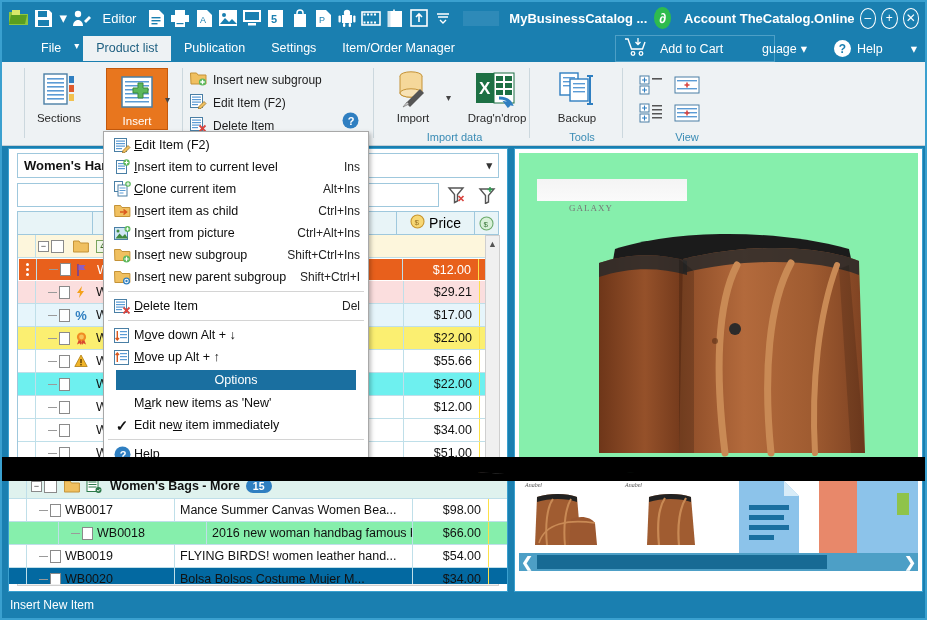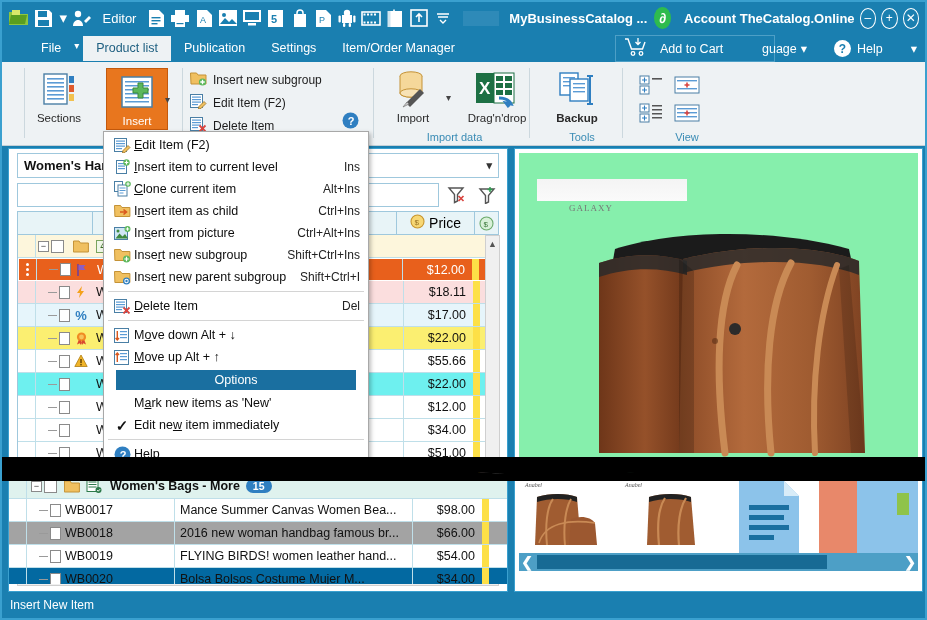--- a/index.html
+++ b/index.html
@@ -140,21 +140,21 @@
   .filtericon { width: 24px; height: 22px; display:flex; align-items:center; justify-content:center;}
   .grow {
     display: flex; height: 23px; align-items: center;
     border-bottom: 1px solid #bfdfe9; font-size: 12.5px; color: #111;
   }
   .c-gutter { width: 18px; height: 100%; border-right: 1px solid #bfdfe9; flex: none;}
   .c-tree   { width: 34px; height: 100%; flex: none; display:flex; align-items:center; gap:2px;}
   .c-ico    { width: 22px; flex: none; display: flex; align-items: center; justify-content: center;}
   .c-code   { width: 92px; flex: none; padding-left: 4px; border-right: 1px solid #bfdfe9; height:100%; display:flex; align-items:center;}
   .c-name   { flex: 1; padding-left: 5px; border-right: 1px solid #bfdfe9; height:100%; display:flex; align-items:center; overflow: hidden; white-space: nowrap;}
-  .c-price  { width: 76px; flex: none; text-align: center; padding-right: 7px; border-right: 7px solid #fde047; height:100%; display:flex; align-items:center; justify-content:flex-end;}
+  .c-price  { width: 76px; flex: none; text-align: center; padding-right: 7px; border-right: 1px solid #fde047; height:100%; display:flex; align-items:center; justify-content:flex-end;}
   .c-tail   { width: 18px; flex: none;}
   .cbox {
     width: 13px; height: 13px; border: 1px solid #8a8a8a; background: #fff;
   }
   .groupline { width: 12px; height: 1px; background: #9a9a9a; }
   .expander {
     width: 11px; height: 11px; border: 1px solid #8a8a8a; background:#fff;
     display:flex; align-items:center; justify-content:center; font-size:9px; line-height:1; color:#333;
   }
   .vscroll {
@@ -519,21 +519,21 @@
             </g>
           <path d="M25 28c6 0 10 2 12 6l-5-1 3 4" stroke="#2f7fc1" stroke-width="3" fill="none"></path>
         </svg>
       </div>
       <div>Drag'n'drop</div>
     </div>
 
     <div class="rsep" style="left:527px;"></div>
     <div class="rgroup-label" style="left:380px;width:145px;">Import data</div>
 
-    <div class="bigbtn" style="left:542px;width:66px;font-weight:bold;">
+    <div class="bigbtn" style="left:542px;width:66px;">
       <div class="glyph">
         <svg width="40" height="38" viewBox="0 0 40 38">
           <rect x="3" y="3" width="18" height="22" fill="#fff" stroke="#2f7fc1" stroke-width="1.4"></rect>
           <g fill="#5b9bd5">
               <rect x="6" y="7" width="12" height="1.4"></rect>
               <rect x="6" y="11" width="12" height="1.4"></rect>
               <rect x="6" y="15" width="12" height="1.4"></rect>
             </g>
           <rect x="13" y="9" width="18" height="22" fill="#fff" stroke="#2f7fc1" stroke-width="1.4"></rect>
           <g fill="#5b9bd5">
@@ -687,21 +687,21 @@
               <span class="groupline"></span>
               <span class="cbox"></span>
             </div>
             <div class="c-ico">
               <svg width="14" height="14" viewBox="0 0 14 14">
                 <path d="M8 1L3 8h3l-1 5 5-7H7z" fill="#f4a11a"></path>
               </svg>
             </div>
             <div class="c-code">W</div>
             <div class="c-name">amo...</div>
-            <div class="c-price">$18.11</div>
+            <div class="c-price">$29.21</div>
             <div class="c-tail"></div>
           </div>
           <div class="grow" style="background: rgb(230, 245, 251);">
             <div class="c-gutter"></div>
             <div class="c-tree" style="padding-left:12px;">
               <span class="groupline"></span>
               <span class="cbox"></span>
             </div>
             <div class="c-ico">
               <span style="color:#2f7fc1;font-weight:bold;font-size:13px;">%</span>
@@ -971,21 +971,21 @@
           <div class="c-gutter"></div>
           <div class="c-tree" style="padding-left:12px;">
             <span class="groupline"></span>
             <span class="cbox"></span>
           </div>
           <div class="c-code" style="width:114px;">WB0017</div>
           <div class="c-name">Mance Summer Canvas Women Bea...</div>
           <div class="c-price">$98.00</div>
           <div class="c-tail"></div>
         </div>
-        <div class="grow" style="background: #a3a3a3;">
+        <div class="grow" style="background: #86efac; padding-left: 32px;">
           <div class="c-gutter"></div>
           <div class="c-tree" style="padding-left:12px;">
             <span class="groupline"></span>
             <span class="cbox"></span>
           </div>
           <div class="c-code" style="width:114px;">WB0018</div>
           <div class="c-name">2016 new woman handbag famous br...</div>
           <div class="c-price">$66.00</div>
           <div class="c-tail"></div>
         </div>

